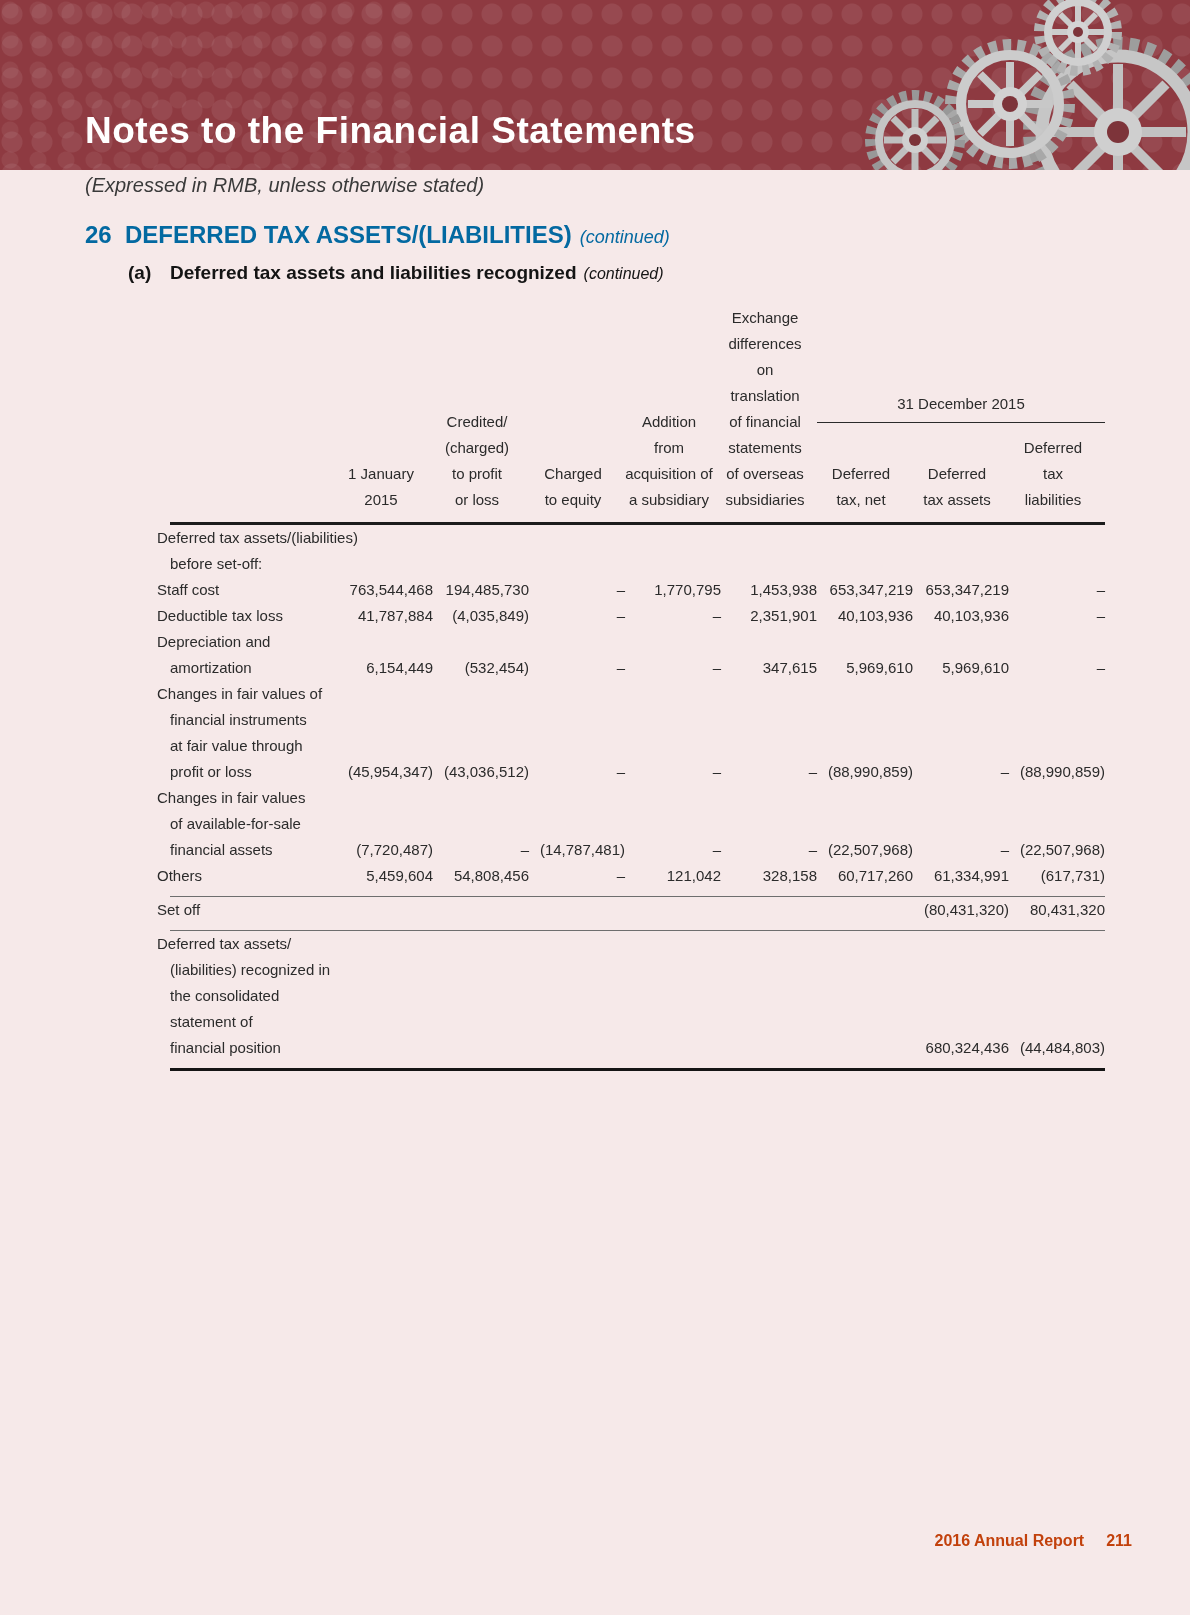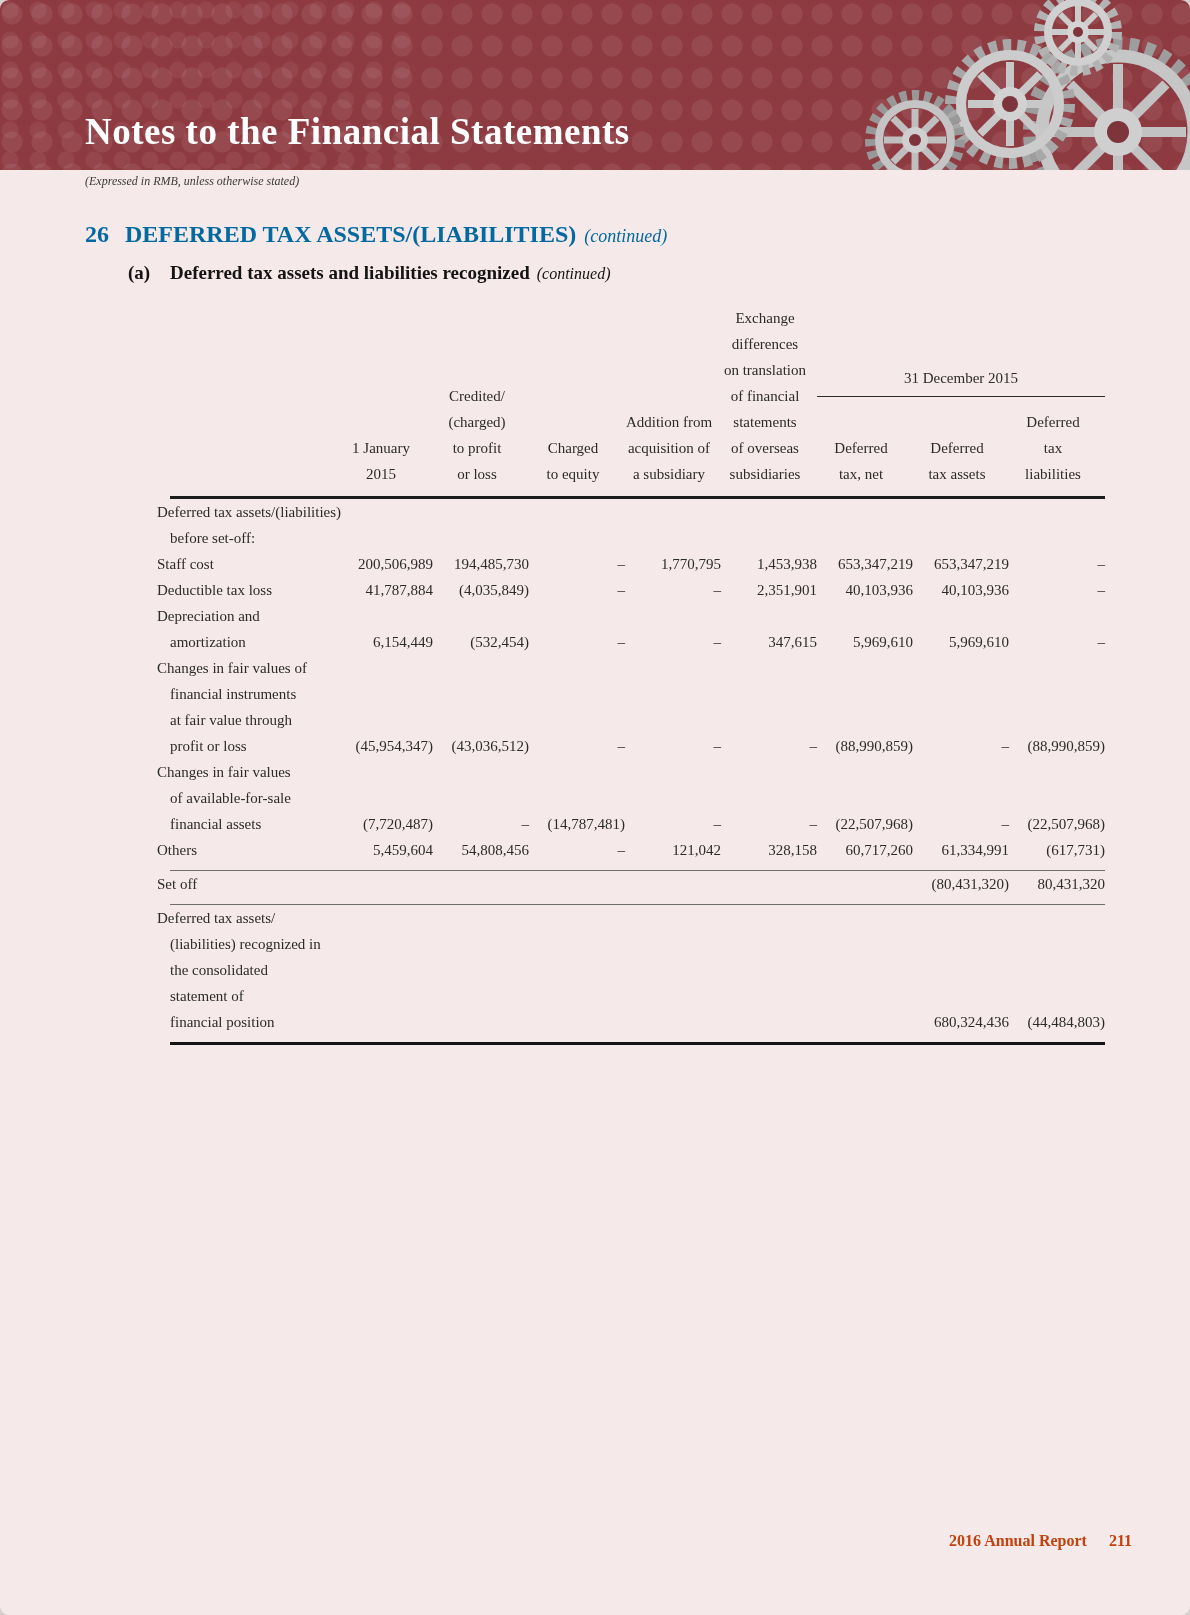--- a/index.html
+++ b/index.html
@@ -1,25 +1,24 @@
 <!DOCTYPE html>
 <html><head>
 <meta charset="utf-8">
 <style>
   * { margin:0; padding:0; box-sizing:border-box; }
   html,body { background:#d8cfcf; }
   .page {
     position:relative;
     width:1190px; height:1615px;
     background:#f6e9e9;
-    font-family:Liberation Serif, serif;
+    font-family:Liberation Sans, sans-serif;
     color:#2b2b2b;
     overflow:hidden;
     margin:0 auto;
-    border-radius:9px;
   }
 
   
   .banner {
     position:absolute; top:0; left:0;
     width:1190px; height:170px;
     background:#8e3a41;
     overflow:hidden;
   }
   .banner-dots {
@@ -35,21 +34,21 @@
   .banner-title {
     position:absolute; left:85px; top:110px;
     font-size:37px; font-weight:bold; color:#ffffff;
     letter-spacing:0.5px; white-space:nowrap;
   }
   .gears { position:absolute; right:0; top:0; }
 
   
   .currency-note {
     position:absolute; left:85px; top:174px;
-    font-size:12px; font-style:italic; color:#3a3a3a;
+    font-size:20px; font-style:italic; color:#3a3a3a;
   }
   .section-heading {
     position:absolute; left:85px; top:221px;
     font-size:24px; font-weight:bold; color:#0369a1;
     white-space:nowrap;
   }
   .section-heading .sec-num { display:inline-block; width:40px; }
   .section-heading .cont {
     font-size:18px; font-style:italic; font-weight:normal; margin-left:8px;
   }
@@ -246,21 +245,21 @@
           <td class="num"></td>
           <td class="num"></td>
           <td class="num"></td>
           <td class="num"></td>
           <td class="num"></td>
           <td class="num"></td>
           <td class="num"></td>
         </tr>
         <tr>
           <td class="lbl">Staff cost</td>
-          <td class="num">200,506,989</td>
+          <td class="num">763,544,468</td>
           <td class="num">194,485,730</td>
           <td class="num">–</td>
           <td class="num">1,770,795</td>
           <td class="num">1,453,938</td>
           <td class="num">653,347,219</td>
           <td class="num">653,347,219</td>
           <td class="num">–</td>
         </tr>
         <tr>
           <td class="lbl">Deductible tax loss</td>

